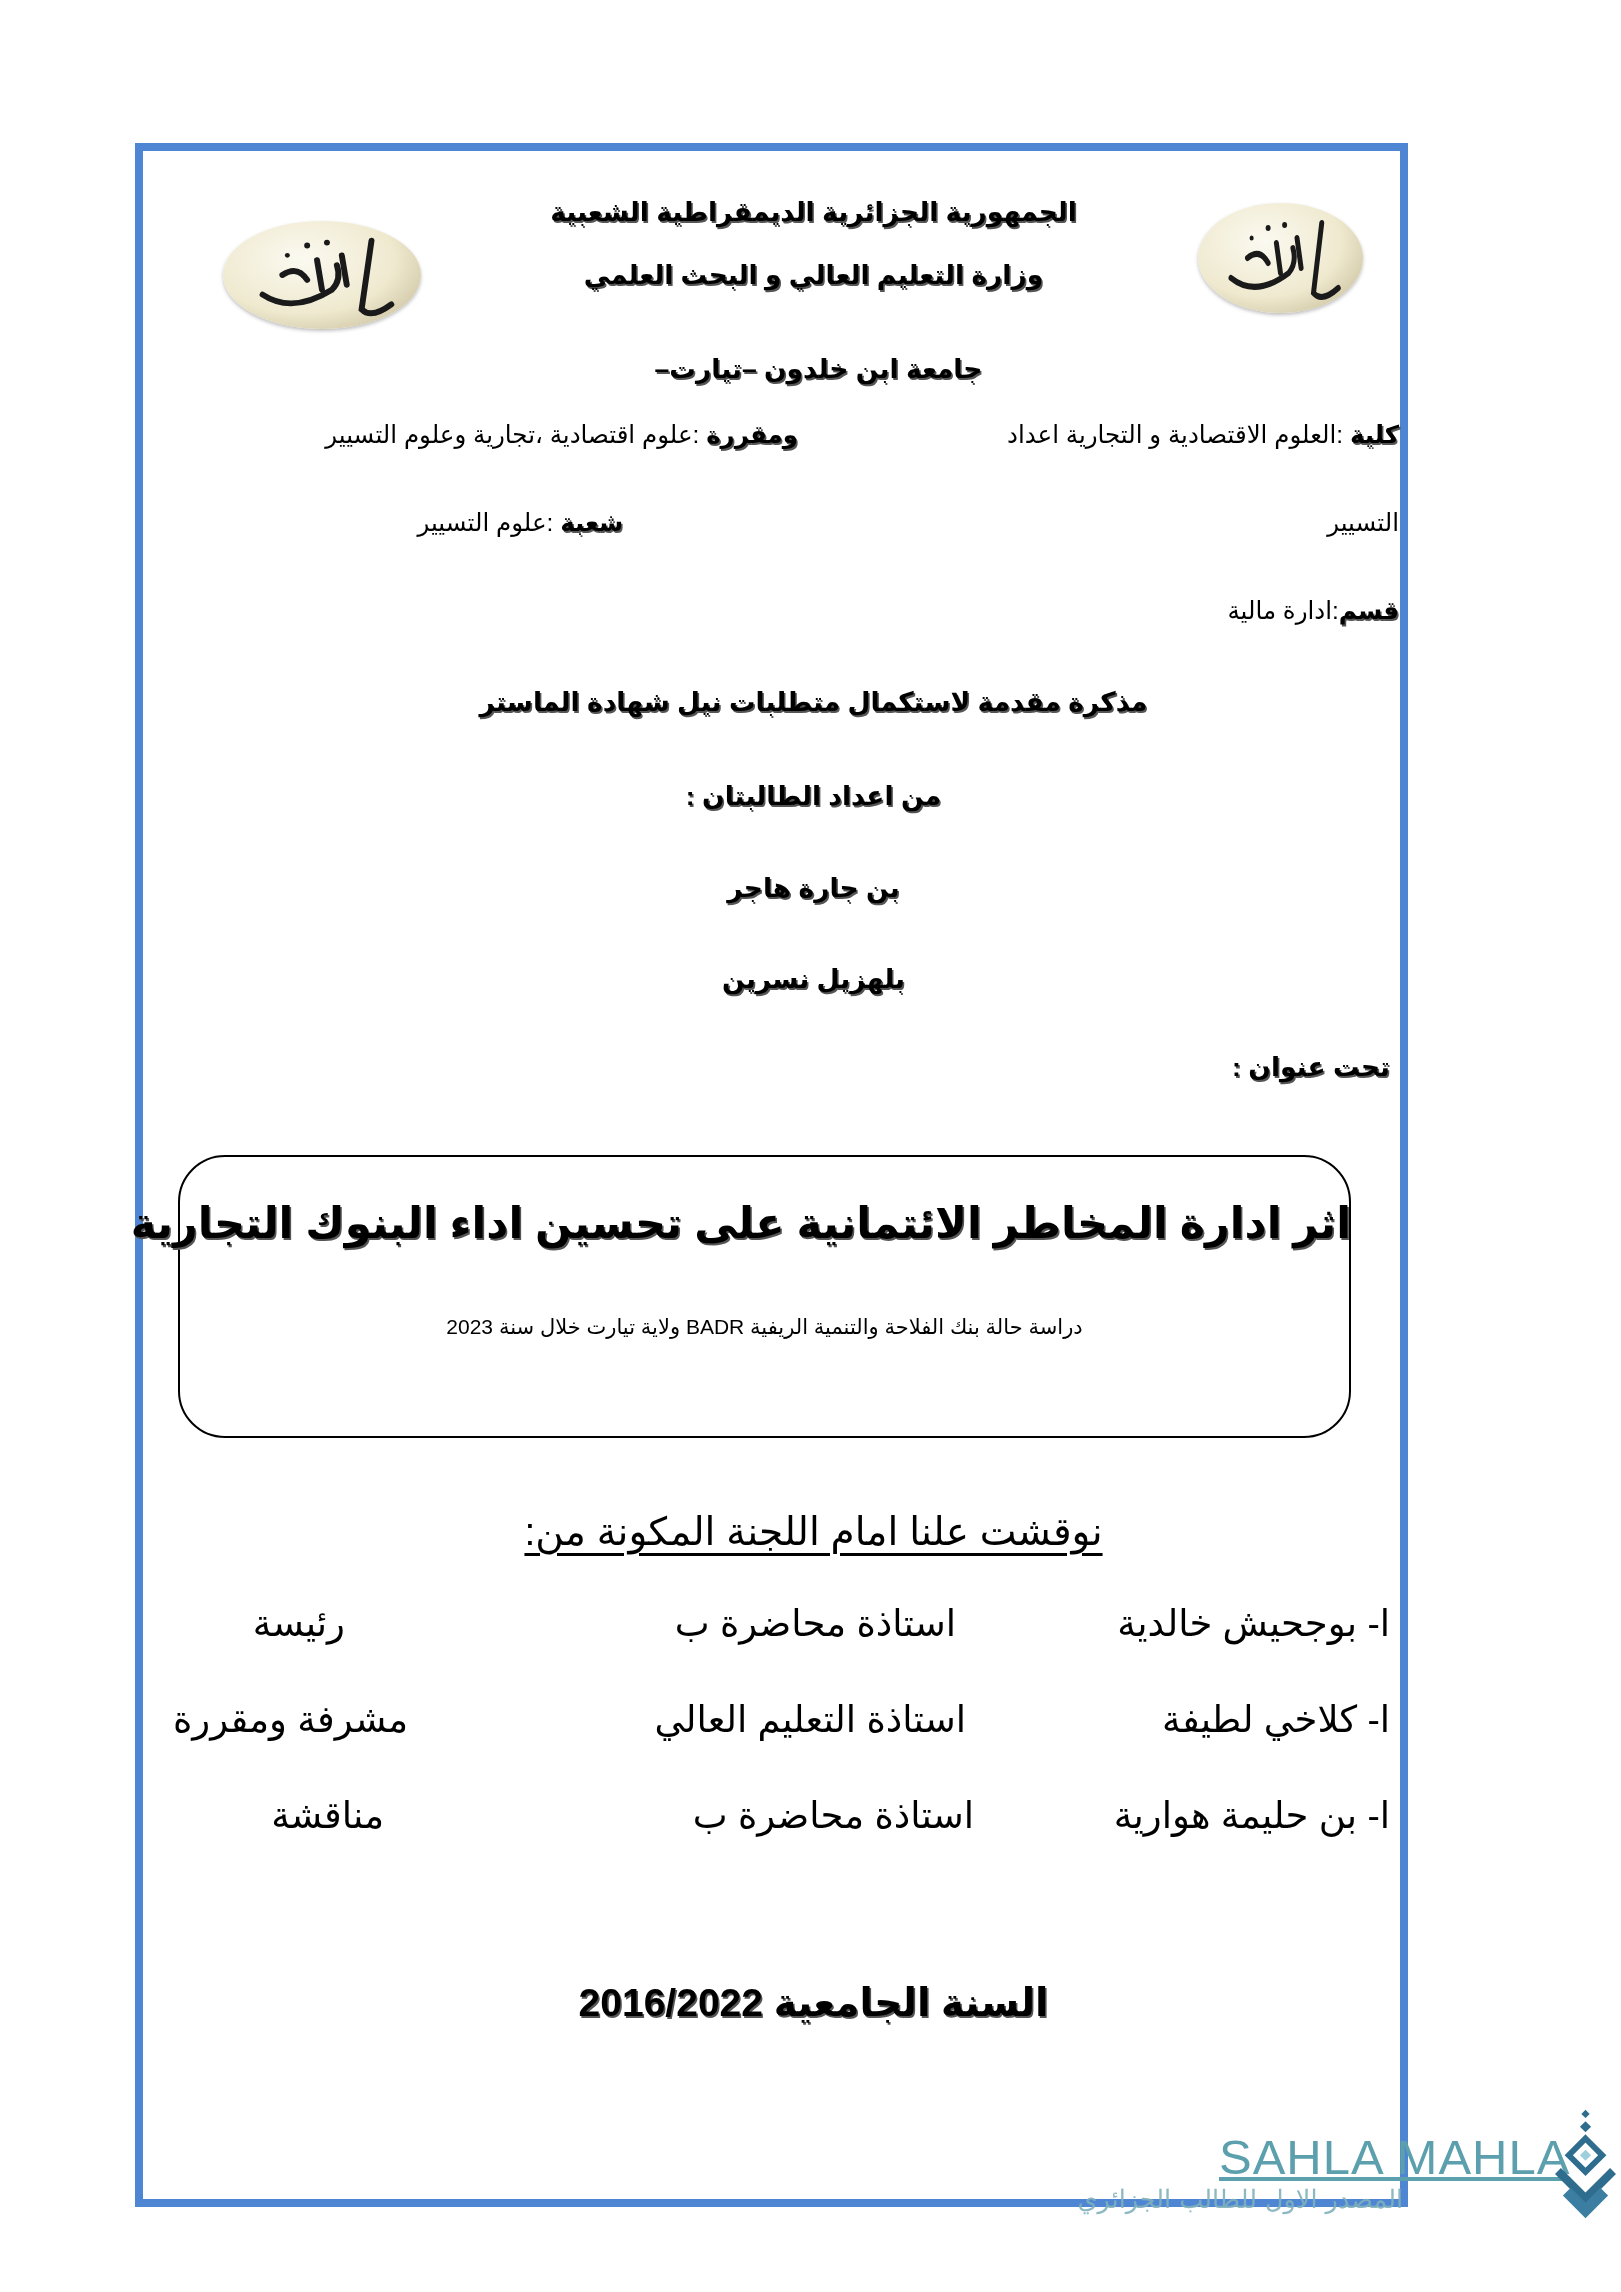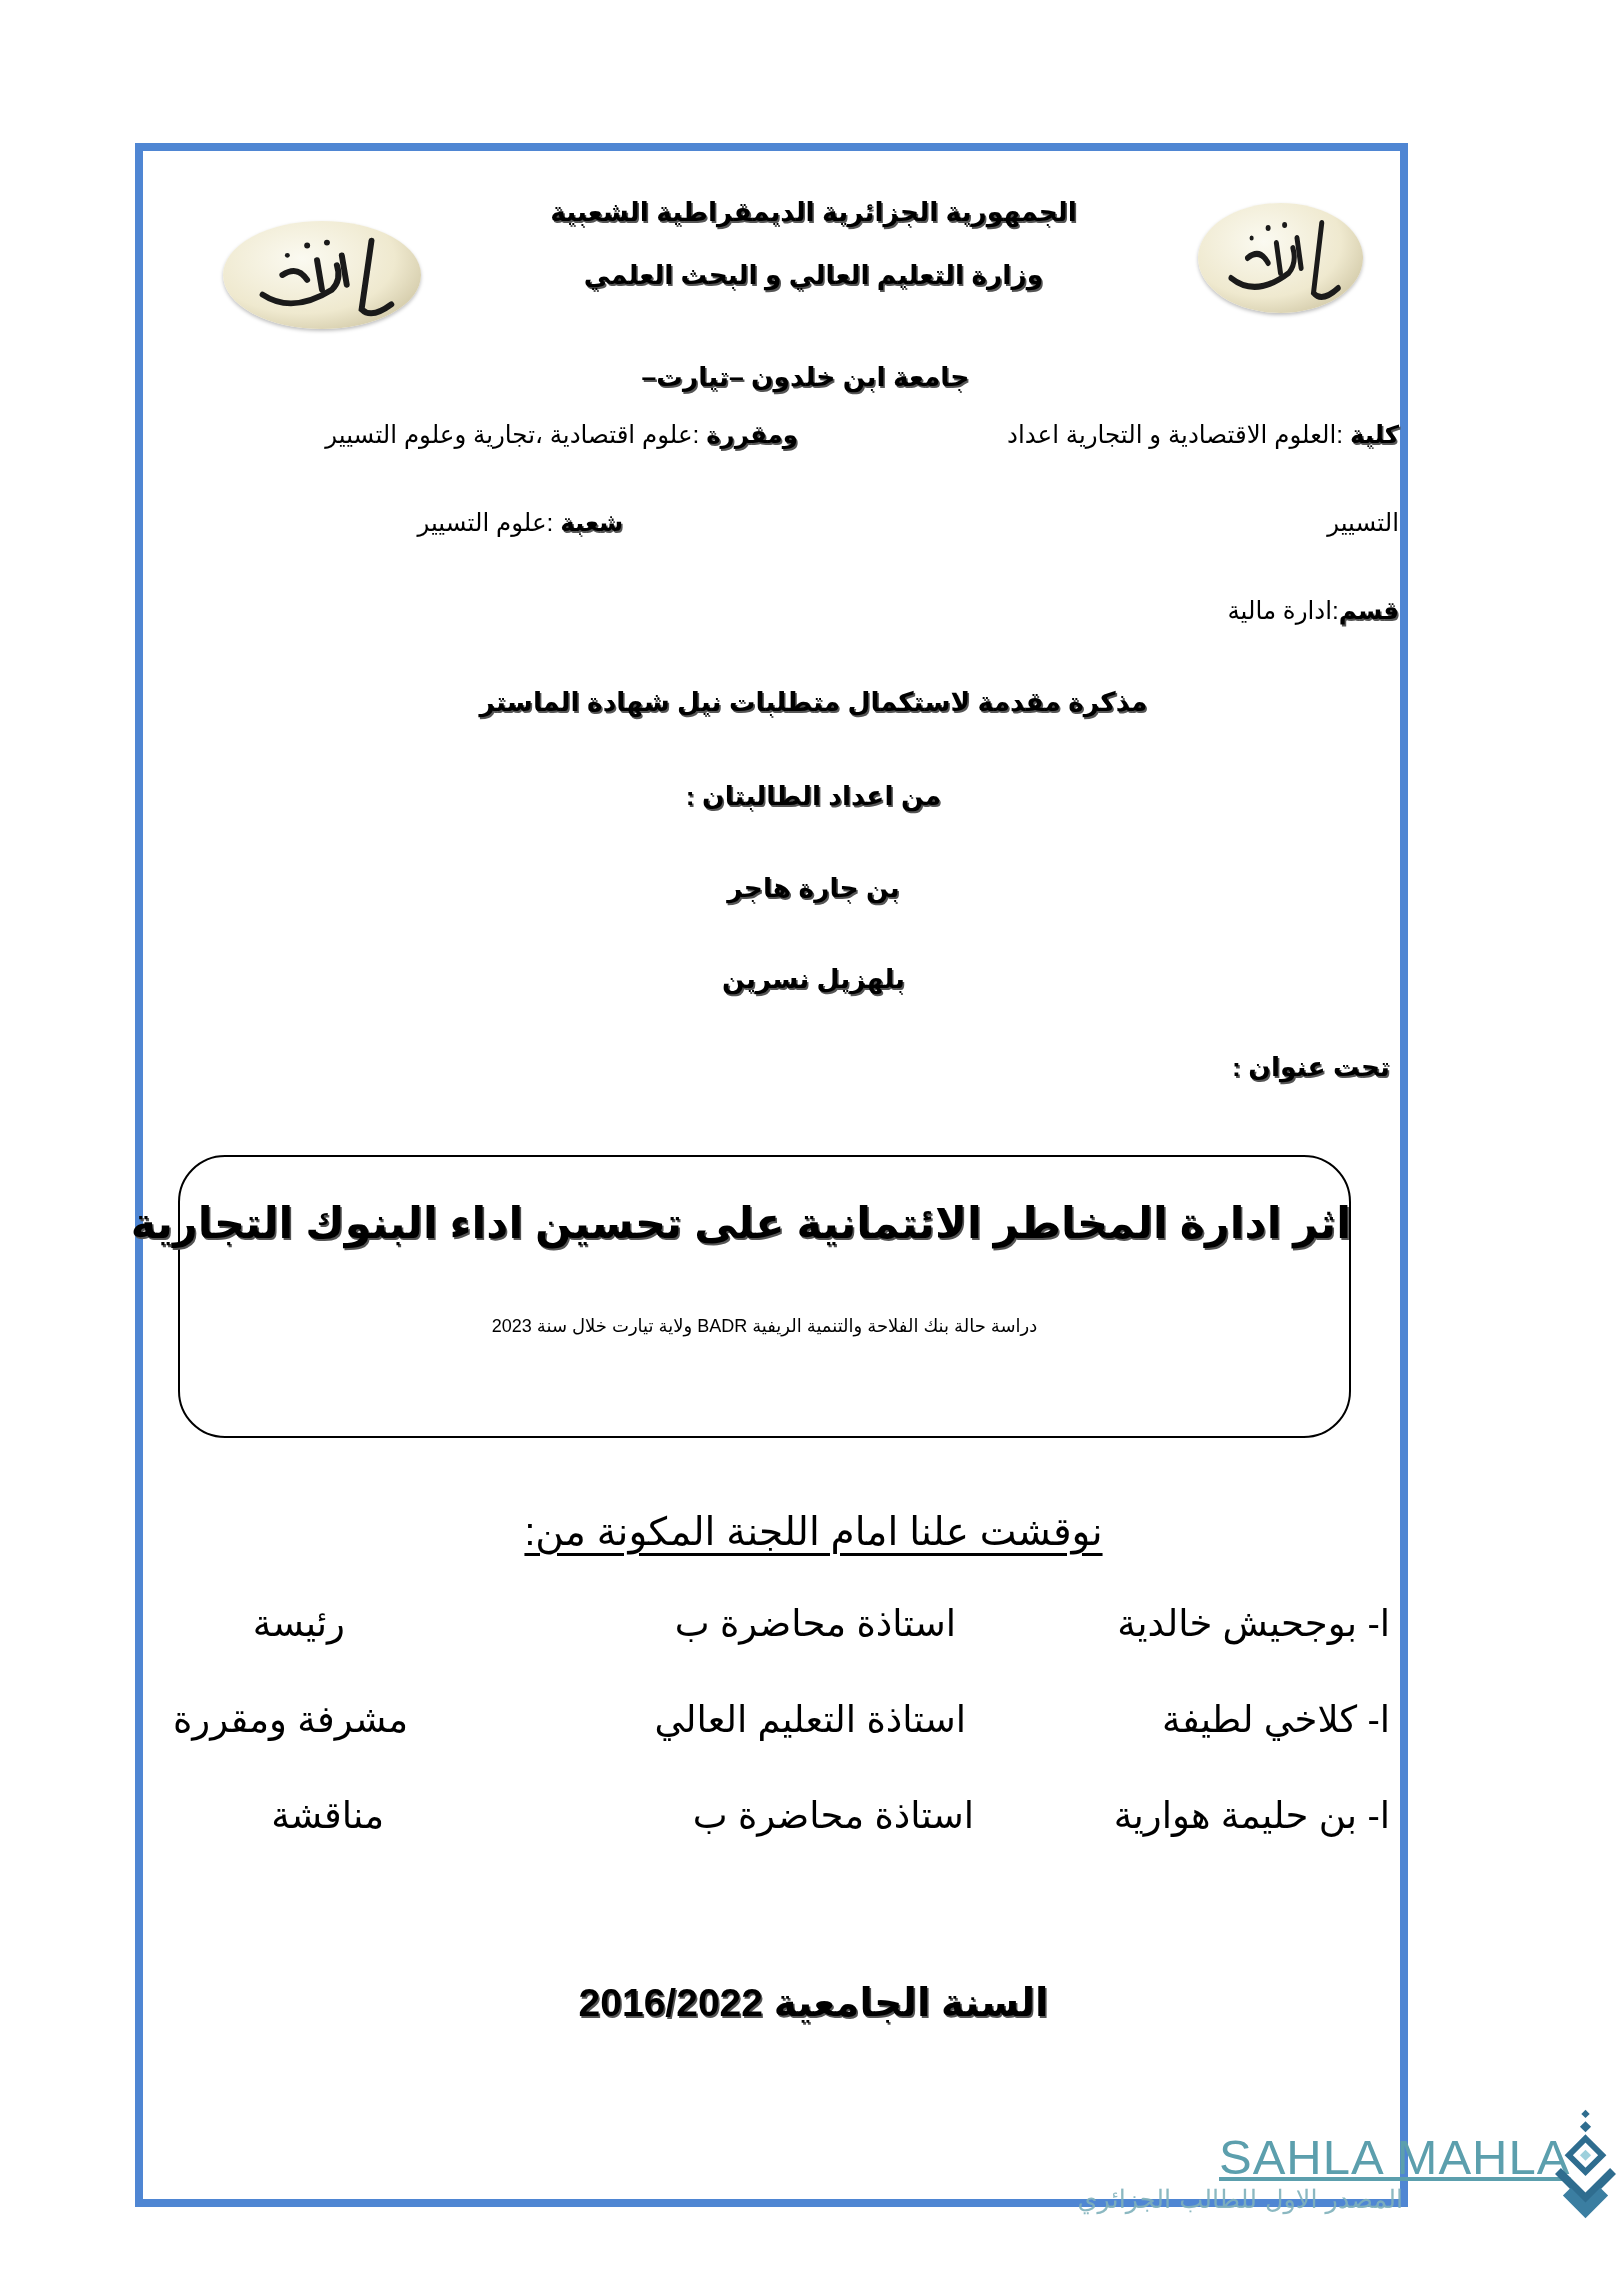--- a/index.html
+++ b/index.html
@@ -14,21 +14,21 @@
     .shadow { text-shadow: 1.5px 1.5px 0 #555; }
     .h1 { font-size: 26.5px; font-weight: bold; }
     .info { font-size: 24.5px; }
     .logo { position: absolute; border-radius: 50%;
             background: radial-gradient(ellipse at 40% 35%, #fbfaf1 0%, #efe9cf 55%, #cdc4a1 85%, #a9a080 100%);
             box-shadow: 0 2px 3.9px rgba(0,0,0,0.25); overflow: hidden; }
     .logo svg { width: 100%; height: 100%; display: block; }
     .title-box { position: absolute; left: 178px; top: 1155px; width: 1173px; height: 283px;
                  box-sizing: border-box; border: 2.5px solid #000; border-radius: 47px; }
     .main-title { font-size: 43px; font-weight: bold; }
-    .sub-title { font-size: 18px; }
+    .sub-title { font-size: 21px; }
     .committee-head { font-size: 39px; text-decoration: underline; text-underline-offset: 7.8px;
                       text-decoration-thickness: 2.9px; }
     .committee { font-size: 37px; text-align: right; }
     .year { font-size: 39px; font-weight: bold; }
     .wm-text { color: #5c9fad; font-size: 49px; letter-spacing: 1px; }
     .wm-sub { color: #7fb1bb; font-size: 25.5px; font-family: "DejaVu Serif", serif; opacity: 0.9; }
   </style>
 </head>
 <body>
 
@@ -62,21 +62,21 @@
     <g fill="#1a1a1a">
         <circle cx="85" cy="25" r="3"></circle>
         <circle cx="105" cy="22" r="3"></circle>
         <circle cx="65" cy="35" r="2.5"></circle>
       </g>
   </svg>
 </div>
 
 <div class="abs rtl center h1 shadow" style="left:392px; width:843px; top:196px;">الجمهورية الجزائرية الديمقراطية الشعبية</div>
 <div class="abs rtl center h1 shadow" style="left:392px; width:843px; top:259px;">وزارة التعليم العالي و البحث العلمي</div>
-<div class="abs rtl center h1 shadow" style="left:384px; width:843px; top:353px;margin-top:8px;">جامعة ابن خلدون –تيارت–</div>
+<div class="abs rtl center h1 shadow" style="left:397px; width:843px; top:353px;">جامعة ابن خلدون –تيارت–</div>
 
 <div class="abs rtl info" style="right:222px; top:420px;">
   <span class="bold shadow">كلية</span>
   <span>:العلوم الاقتصادية و التجارية اعداد</span>
 </div>
 <div class="abs rtl info" style="right:823px; top:420px;">
   <span class="bold shadow">ومقررة</span>
   <span>:علوم اقتصادية ،تجارية وعلوم التسيير</span>
 </div>
 <div class="abs rtl info" style="right:222px; top:508px;">التسيير</div>

